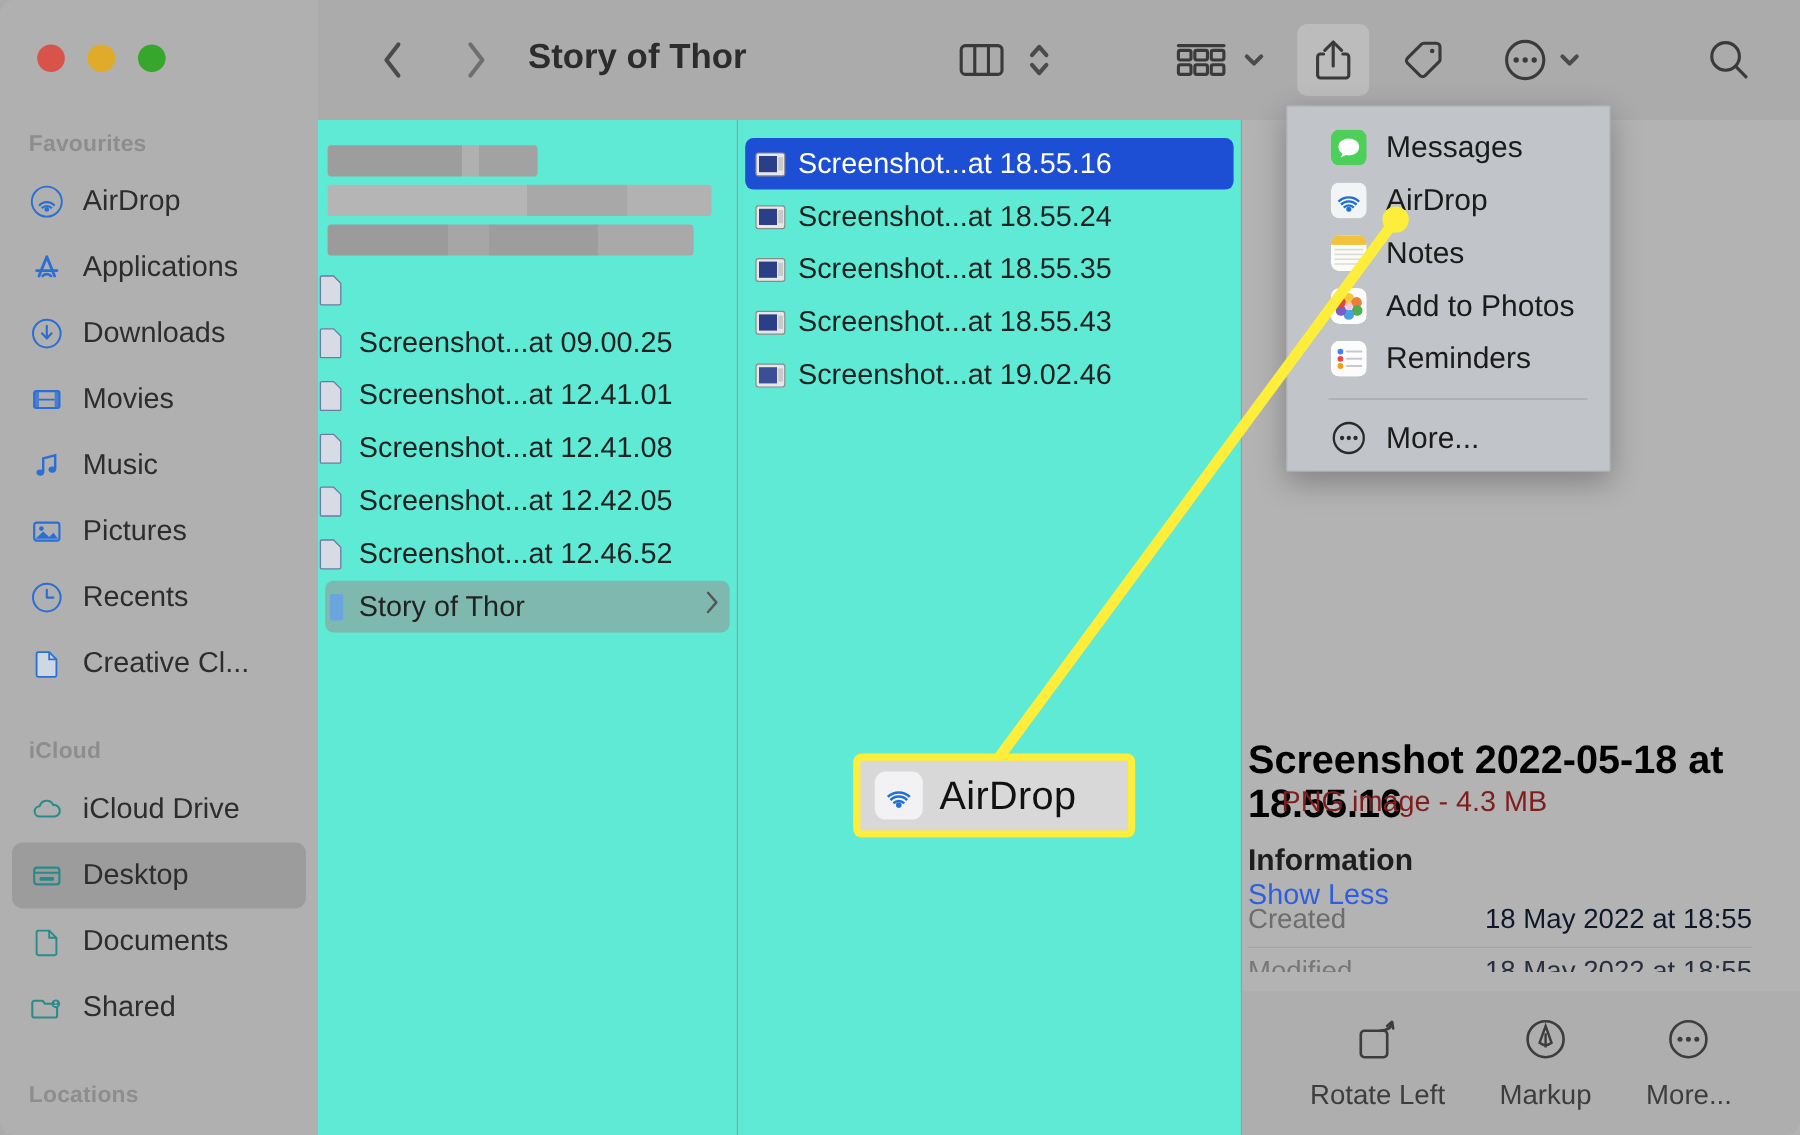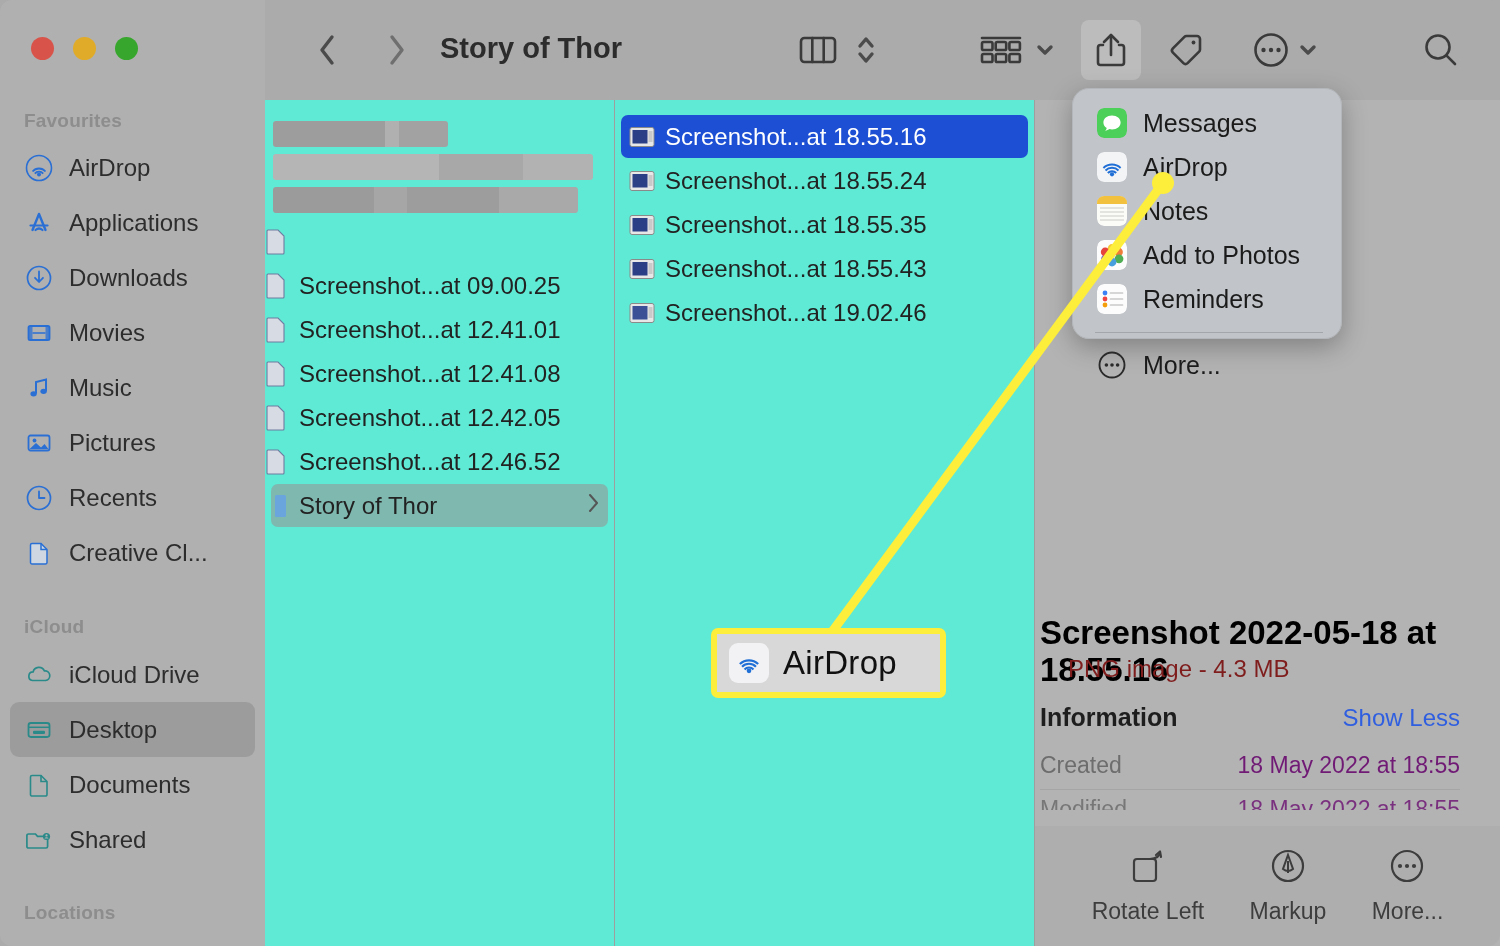--- a/index.html
+++ b/index.html
@@ -96,26 +96,26 @@
   .row.selected-gray { background: rgba(150,150,150,.6); }
   .row .fico { width: 26px; flex: 0 0 26px; margin-right: 10px;
                display: flex; align-items: center; justify-content: center; }
   .row .disc { margin-left: auto; margin-right: 8px; }
 
   .blurline { height: 26px; border-radius: 3px; margin: 7px 8px; }
 
   
   .sharemenu {
     position: absolute; left: 1072px; top: 88px;
-    width: 270px; height: 251px;
+    width: 270px; height: 305px;
     background: rgba(193,196,200,.97);
     border: 1px solid #b3b6ba;
-    border-radius: 17px;
+    border-radius: 1px;
     box-shadow: 0 8px 26px rgba(0,0,0,.28);
-    padding: 12px 0 10px 4px;
+    padding: 12px 0 10px 16px;
     z-index: 40;
   }
   .sm-item {
     display: flex; align-items: center;
     height: 44px; padding-left: 20px;
     font-size: 25px; color: #1b1b1b;
   }
   .sm-ico { width: 30px; height: 30px; flex: 0 0 30px; margin-right: 16px;
             border-radius: 7px; overflow: hidden; position: relative; }
   .sm-div { height: 1px; background: #a3a6aa; margin: 11px 18px 10px 18px; }
@@ -125,31 +125,31 @@
     font-size: 33px; font-weight: bold; color: #000000;
     line-height: 1.12;
     margin-top: 48px;
   }
   .info-sub {
     position: absolute; left: 1068px; top: 655px;
     font-size: 24px; color: #7f1d1d;
   }
   .info-hdr-row {
     position: absolute; left: 1040px; top: 703px; width: 420px;
-    display: flex; justify-content: space-between; align-items: baseline;
+    display: flex; justify-content: space-between; align-items: baseline; flex-direction: column;
   }
   .info-hdr { font-size: 25px; font-weight: bold; color: #1e1e1e; }
   .show-less { font-size: 24px; color: #2f5fe0; }
   .kv {
     position: absolute; left: 1040px; width: 420px;
     display: flex; justify-content: space-between; align-items: baseline;
     font-size: 23px;
   }
   .kv .k { color: #6d6d6d; }
-  .kv .v { color: #701a75; }
+  .kv .v { color: #0f172a; }
   .kvrule { position: absolute; left: 1040px; width: 420px; height: 1px;
             background: #a5a5a5; }
 
   .actionbar {
     position: absolute; left: 1035px; top: 826px;
     width: 465px; height: 120px;
     background: #aeaeae;
     display: flex; align-items: center; justify-content: space-around;
     padding: 0 34px;
     border-bottom-right-radius: 12px;

